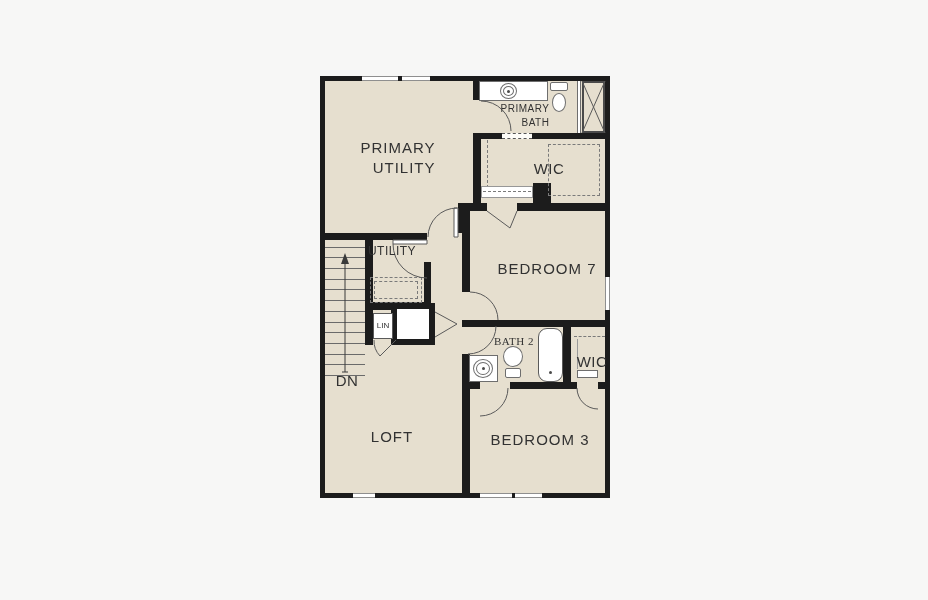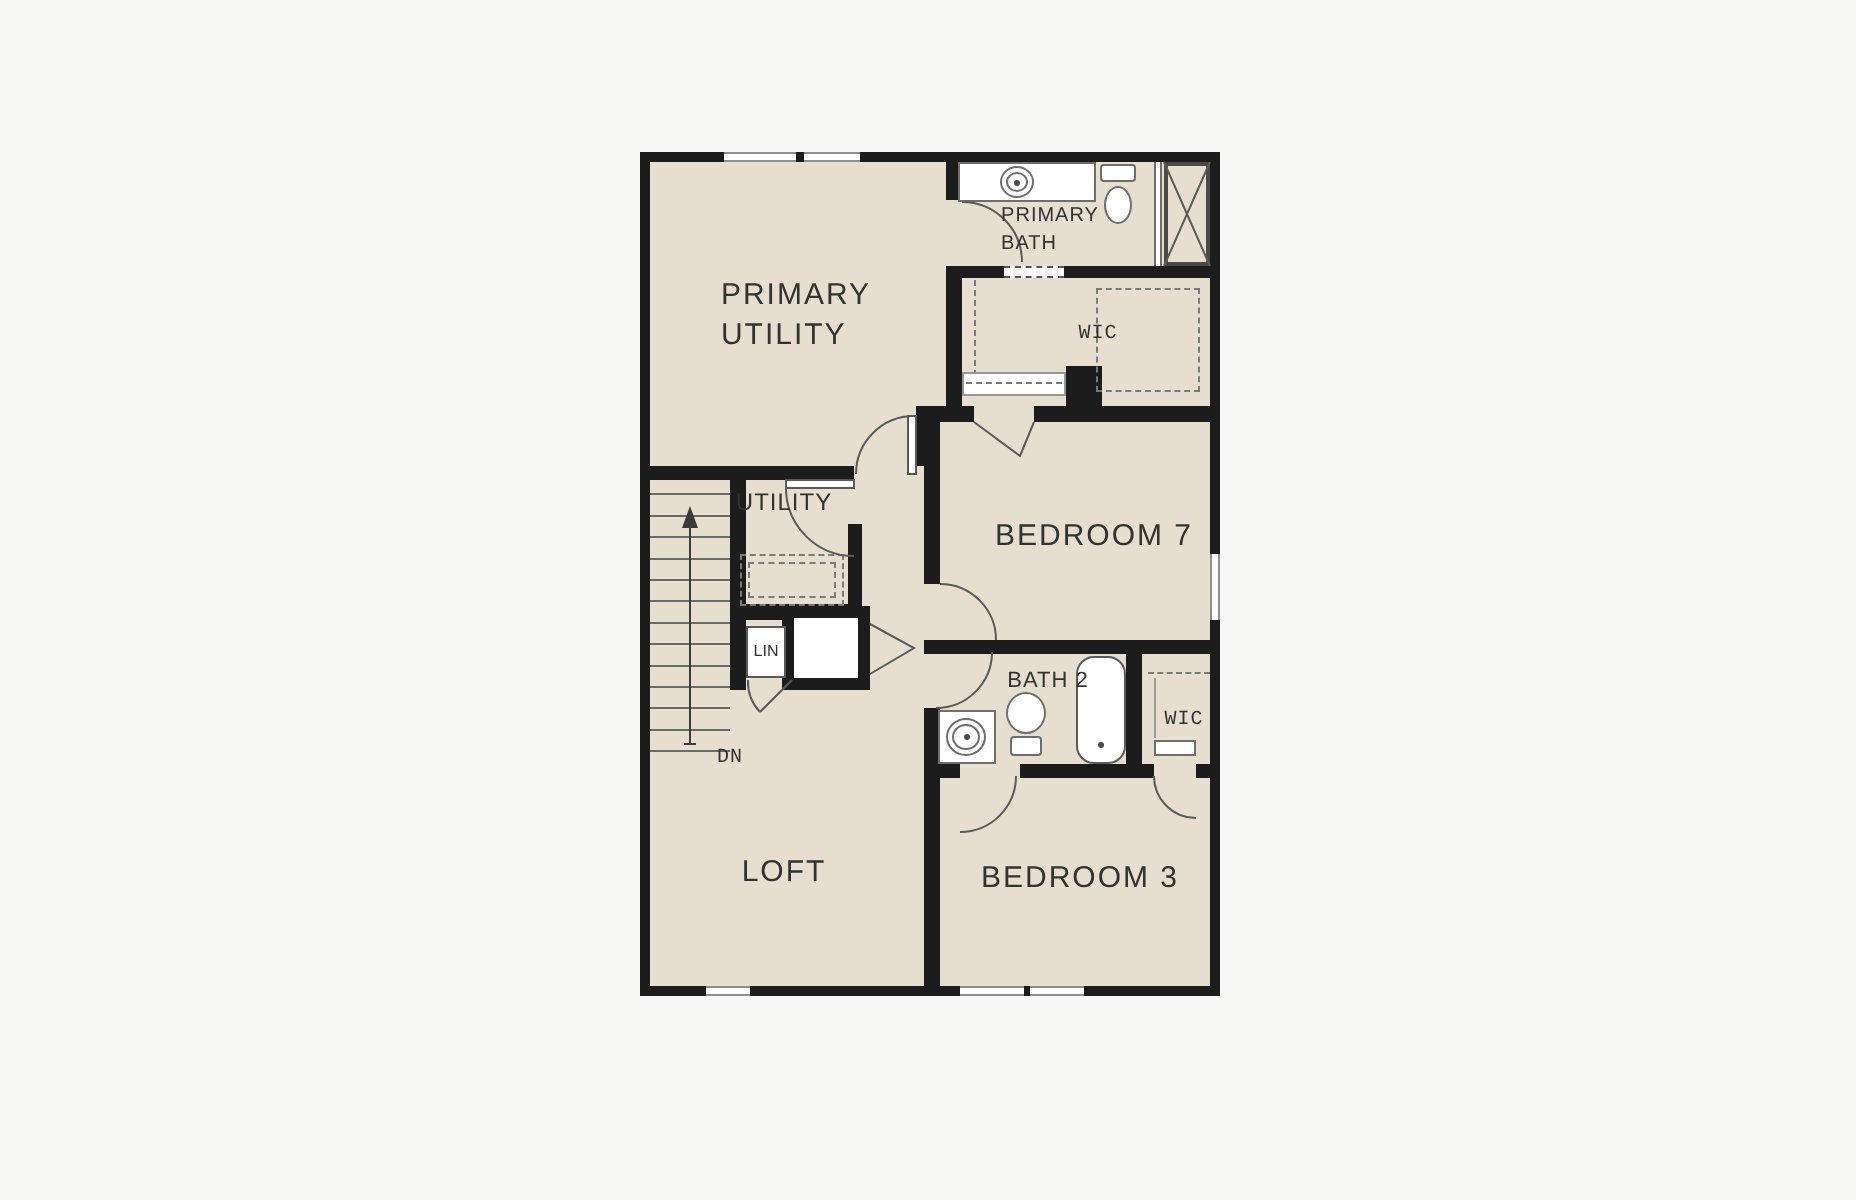--- a/index.html
+++ b/index.html
@@ -6,22 +6,22 @@
   body{width:928px;height:600px;background:#f7f7f6;font-family:"Liberation Sans",sans-serif;}
   .canvas{position:relative;width:928px;height:600px;overflow:hidden;}
   .plan{position:absolute;left:320px;top:76px;width:290px;height:422px;background:#e6dfcf;}
   .wall{position:absolute;background:#1c1c1c;}
   .win-h{position:absolute;height:5px;background:#fff;border-top:1px solid #8f8f8f;border-bottom:1px solid #8f8f8f;box-sizing:border-box;z-index:4;}
   .win-v{position:absolute;width:5px;background:#fff;border-left:1px solid #8f8f8f;border-right:1px solid #8f8f8f;box-sizing:border-box;z-index:4;}
   .lbl{position:absolute;color:#323232;white-space:nowrap;line-height:1;transform:translate(-50%,-50%);z-index:6;}
   .lbl-lg{font-size:15px;letter-spacing:1px;}
   .lbl-md{font-size:12px;letter-spacing:.5px;}
   .lbl-sm{font-size:10px;letter-spacing:.5px;}
-  .lbl-xs{font-size:10px;letter-spacing:.5px;font-family:Liberation Mono, monospace;}
-  .lbl-2line{text-align:left;line-height:1.35;}
+  .lbl-xs{font-size:15px;letter-spacing:.5px;}
+  .lbl-2line{text-align:right;line-height:1.35;}
   .fixture{position:absolute;background:#fff;border:1px solid #6e6e6e;box-sizing:border-box;z-index:3;}
   .dashed{position:absolute;border:1px dashed #7a7a7a;box-sizing:border-box;z-index:2;}
   .dline-v{position:absolute;width:0;border-left:1px dashed #7a7a7a;z-index:2;}
   .dline-h{position:absolute;height:0;border-top:1px dashed #7a7a7a;z-index:2;}
   .stairs{position:absolute;left:5px;top:161px;width:40px;height:139px;z-index:1;
     background-image:repeating-linear-gradient(180deg,transparent 0,transparent 9.7px,#6a6a6a 9.7px,#6a6a6a 10.7px);}
   .closet-box{position:absolute;left:71px;top:227px;width:44px;height:42px;background:#fff;border:6px solid #1c1c1c;box-sizing:border-box;z-index:3;}
   .lin-box{position:absolute;left:53px;top:237px;width:20px;height:26px;background:#fff;border:1px solid #5a5a5a;box-sizing:border-box;z-index:3;}
   .shower{position:absolute;left:262px;top:5px;width:23px;height:52px;border:2px solid #4a4a4a;box-sizing:border-box;z-index:3;}
   .shelf-band{position:absolute;left:161px;top:110px;width:52px;height:12px;background:#fff;border:1px solid #979797;box-sizing:border-box;z-index:3;}
@@ -135,20 +135,20 @@
       <div>UTILITY</div>
     </div>
     <div class="lbl lbl-sm lbl-2line" style="left:205px;top:39px;">
       <div>PRIMARY</div>
       <div>BATH</div>
     </div>
     <div class="lbl lbl-xs" style="left:229px;top:92px;">WIC</div>
     <div class="lbl lbl-lg" style="left:227px;top:192px;">BEDROOM 7</div>
     <div class="lbl lbl-md" style="left:72px;top:175px;">UTILITY</div>
     <div class="lbl" style="left:63px;top:250px;font-size:8px;">LIN</div>
-    <div class="lbl lbl-sm" style="left:204px;top:265px;font-size:11px;">BATH 2</div>
+    <div class="lbl lbl-sm" style="left:194px;top:265px;font-size:11px;font-family:Liberation Serif, serif;">BATH 2</div>
     <div class="lbl lbl-xs" style="left:272px;top:285px;">WIC</div>
     <div class="lbl lbl-lg" style="left:72px;top:360px;">LOFT</div>
     <div class="lbl lbl-lg" style="left:220px;top:363px;">BEDROOM 3</div>
-    <div class="lbl lbl-xs" style="left:45px;top:304px;">DN</div>
+    <div class="lbl lbl-xs" style="left:27px;top:304px;">DN</div>
 
   </div>
 </div>
 
 </body></html>

